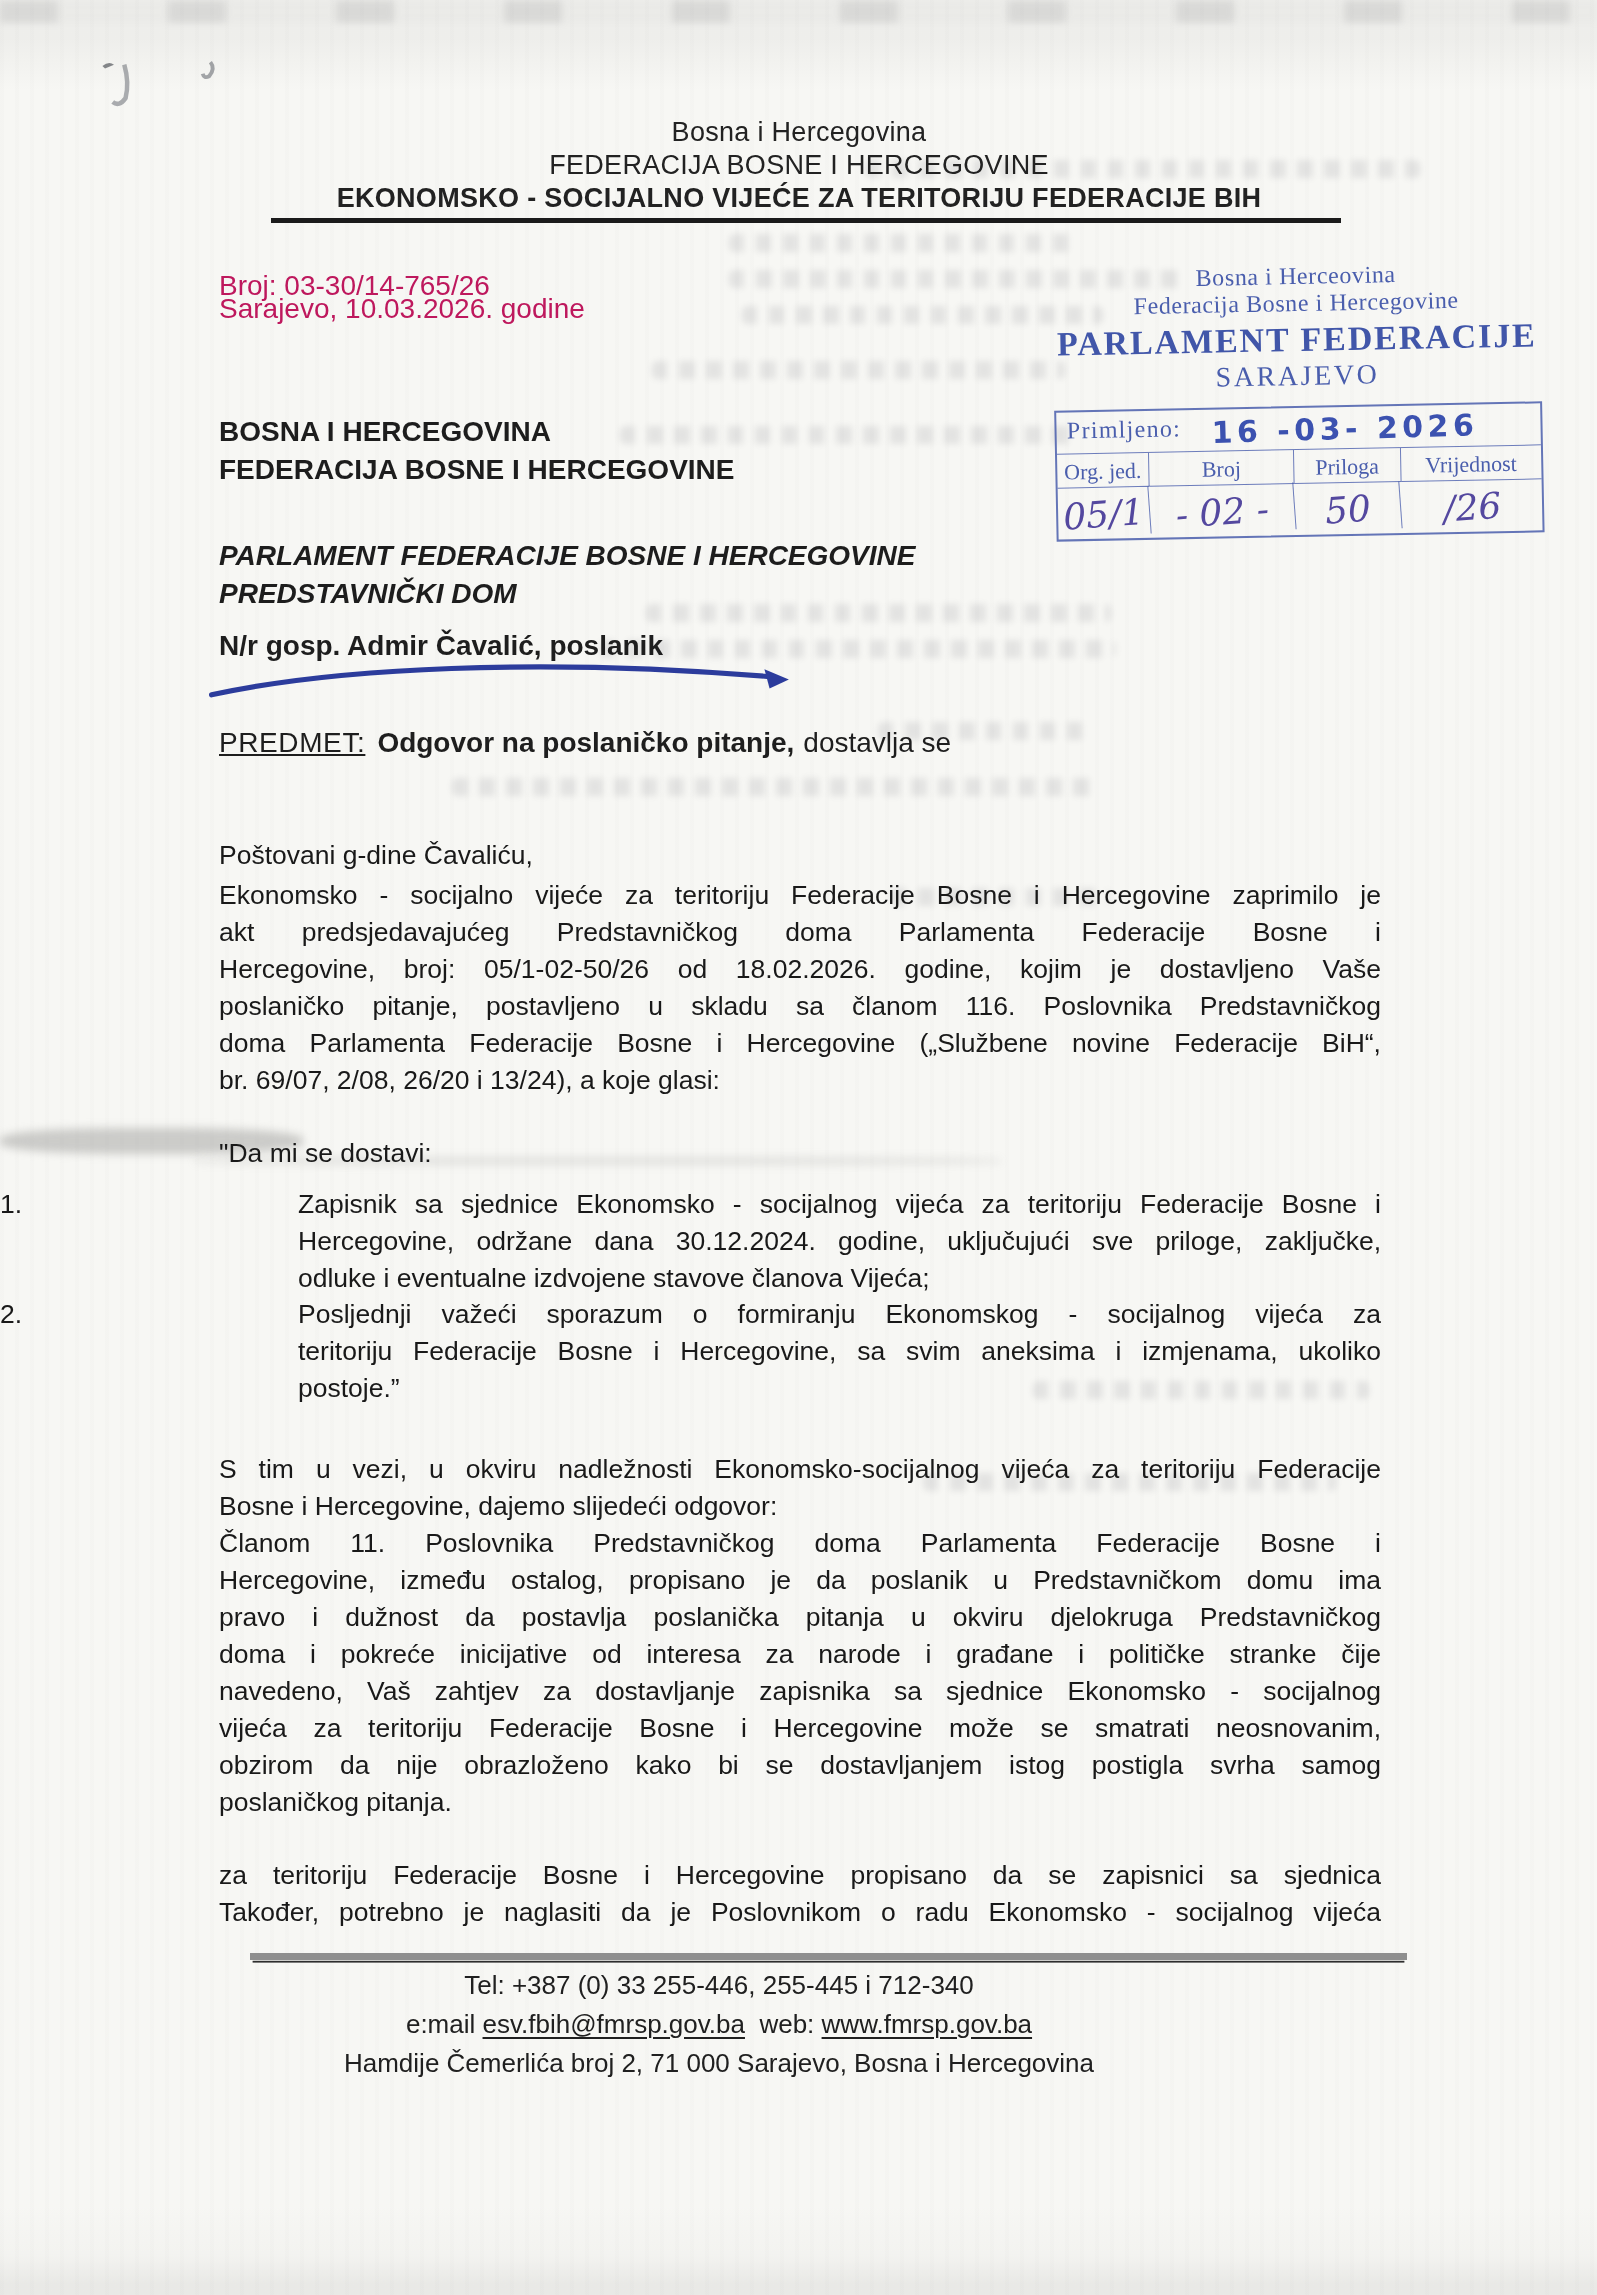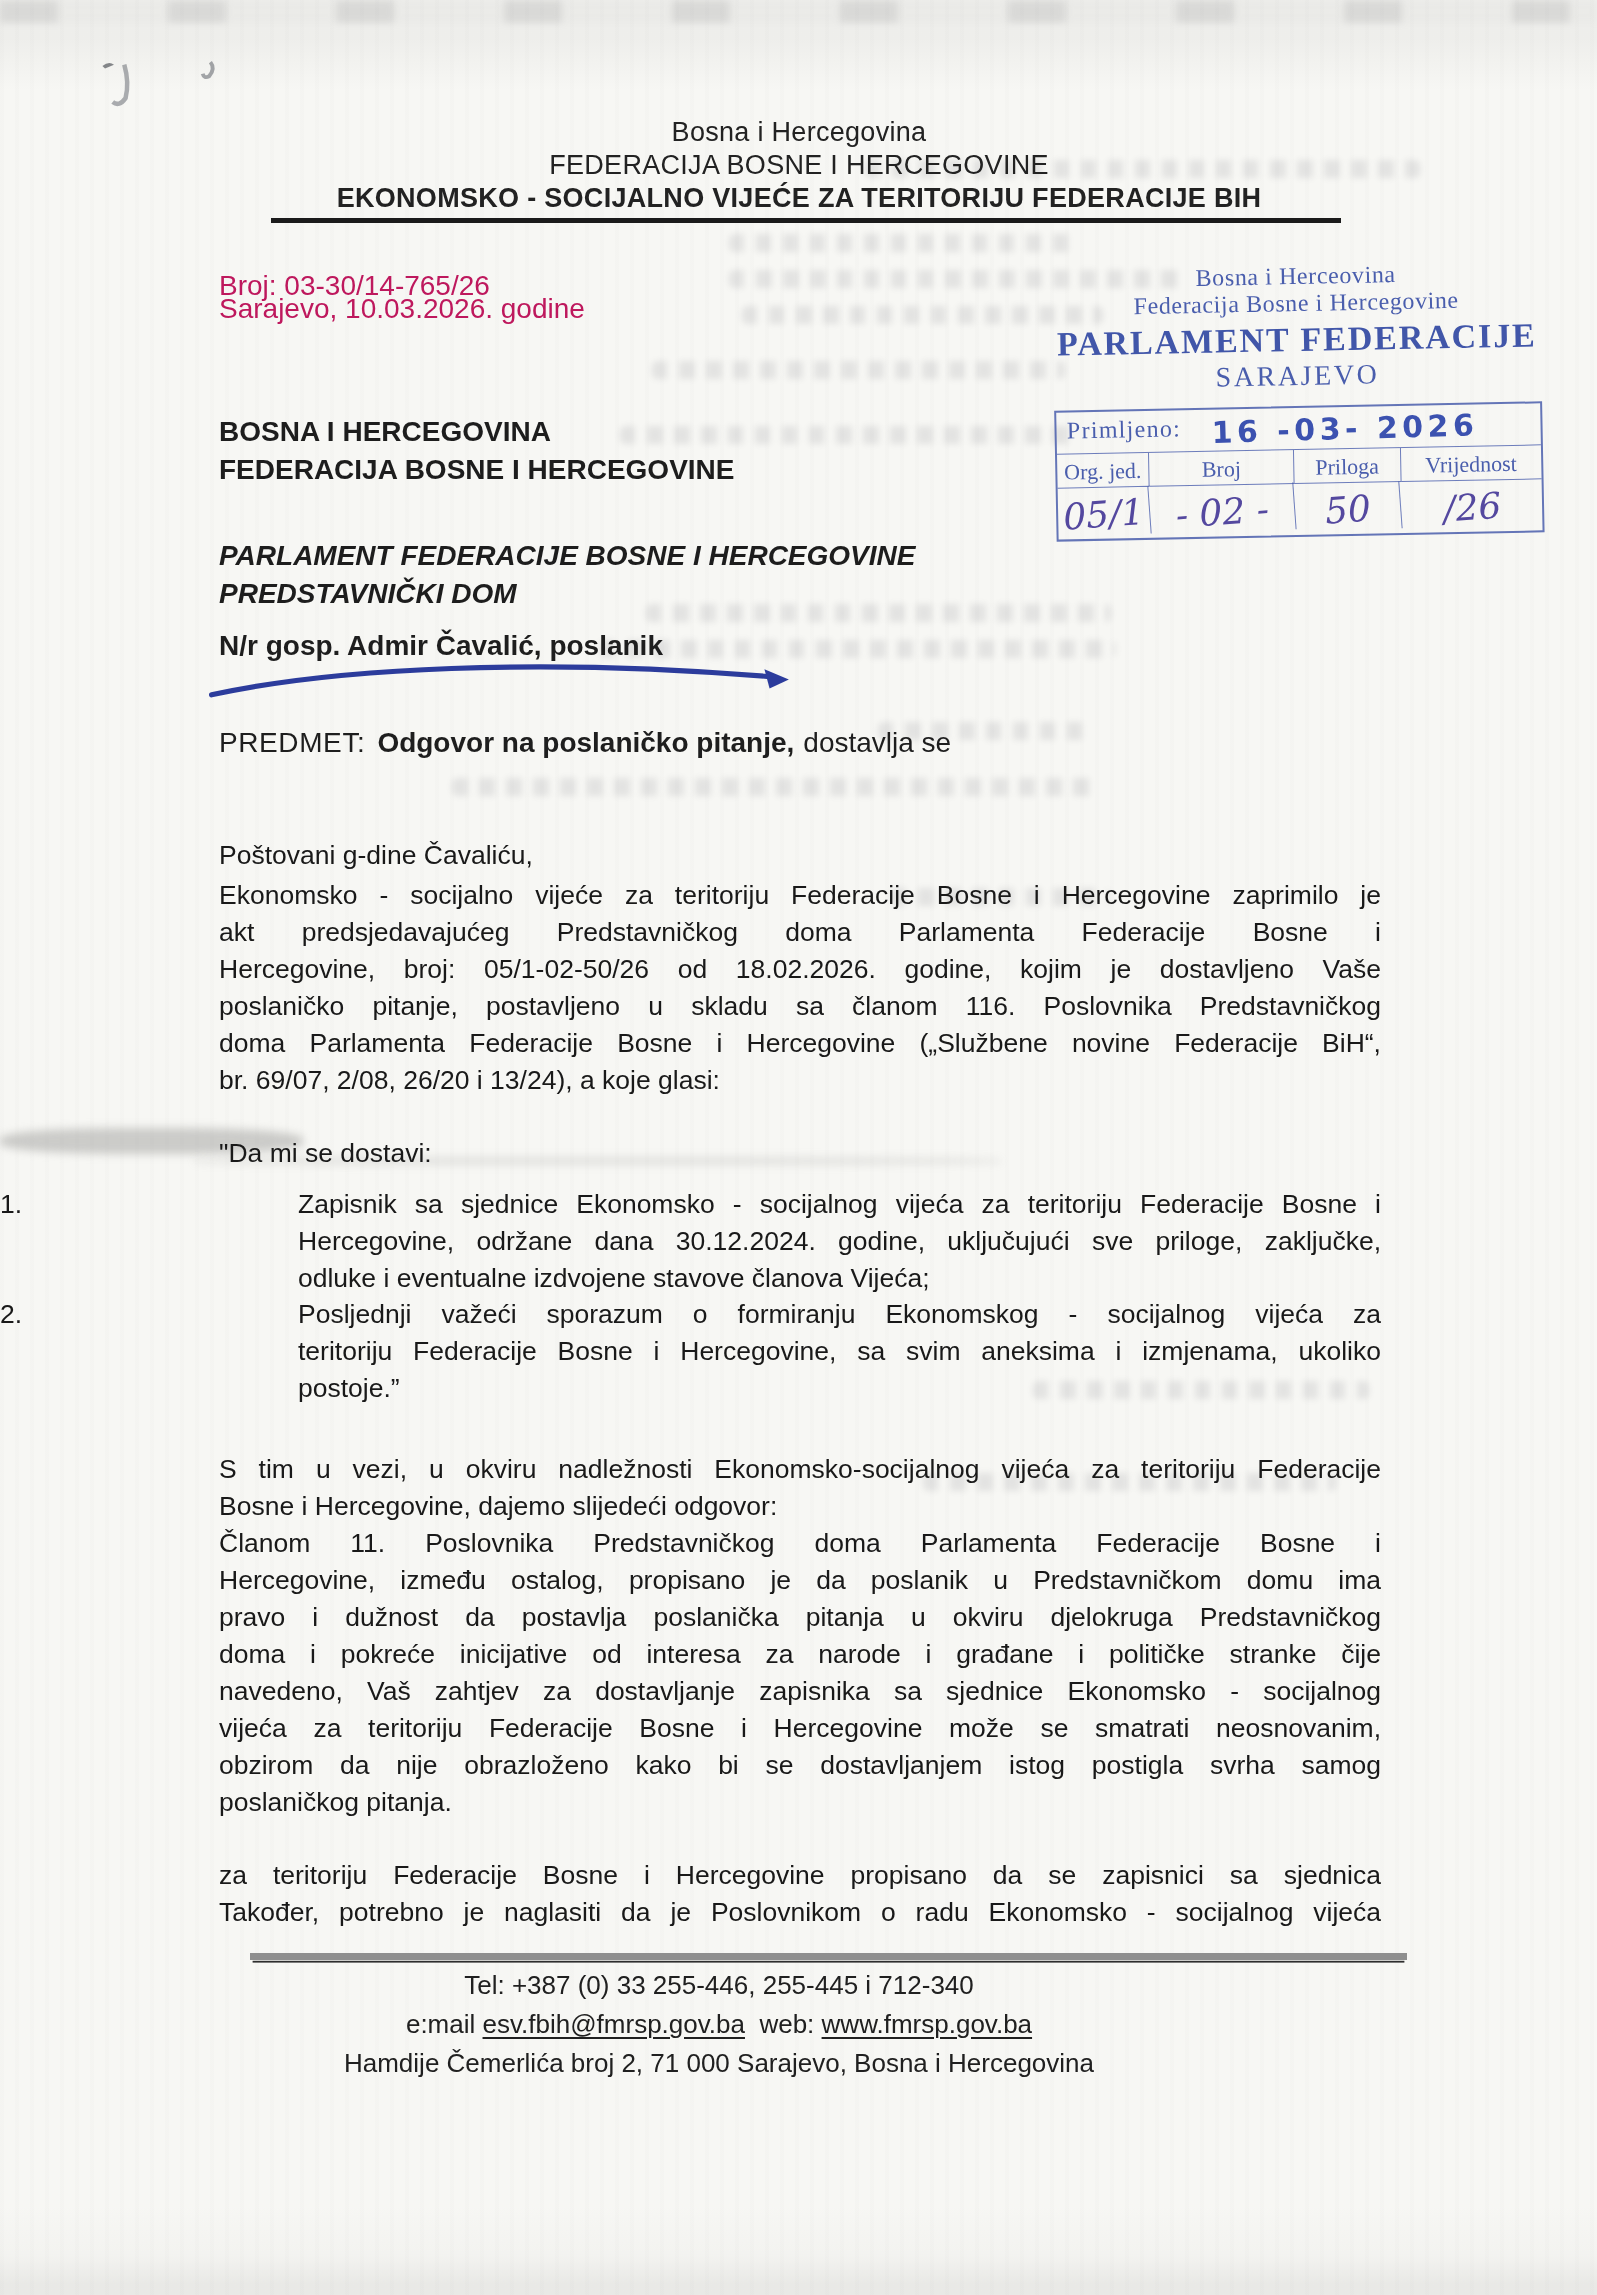--- a/index.html
+++ b/index.html
@@ -51,21 +51,21 @@
       font-family:"DejaVu Serif", serif;transform:rotate(-3deg);}
 
   
   .addr{left:219px;font-size:28px;font-weight:700;color:#1d1d1d;}
   .addr-italic{font-style:italic;}
   .attention{left:219px;font-size:28px;font-weight:700;}
   .pen-underline{left:205px;top:655px;}
 
   
   .subject{left:219px;top:727px;font-size:28px;}
-  .subject .lbl{letter-spacing:0.6px;}
+  .subject .lbl{letter-spacing:0.6px;text-decoration:underline;}
   .subject .b{font-weight:700;margin-left:12px;}
   .subject .r{margin-left:9px;}
 
   
   .body-text{font-size:26.5px;line-height:37px;color:#191919;}
   .para{left:219px;width:1162px;}
   .para .line{text-align:justify;text-align-last:justify;white-space:nowrap;}
   .para .line:last-child{text-align-last:left;}
   .para.cont .line:last-child{text-align-last:justify;}
   .list-lines{left:298px;width:1083px;}

